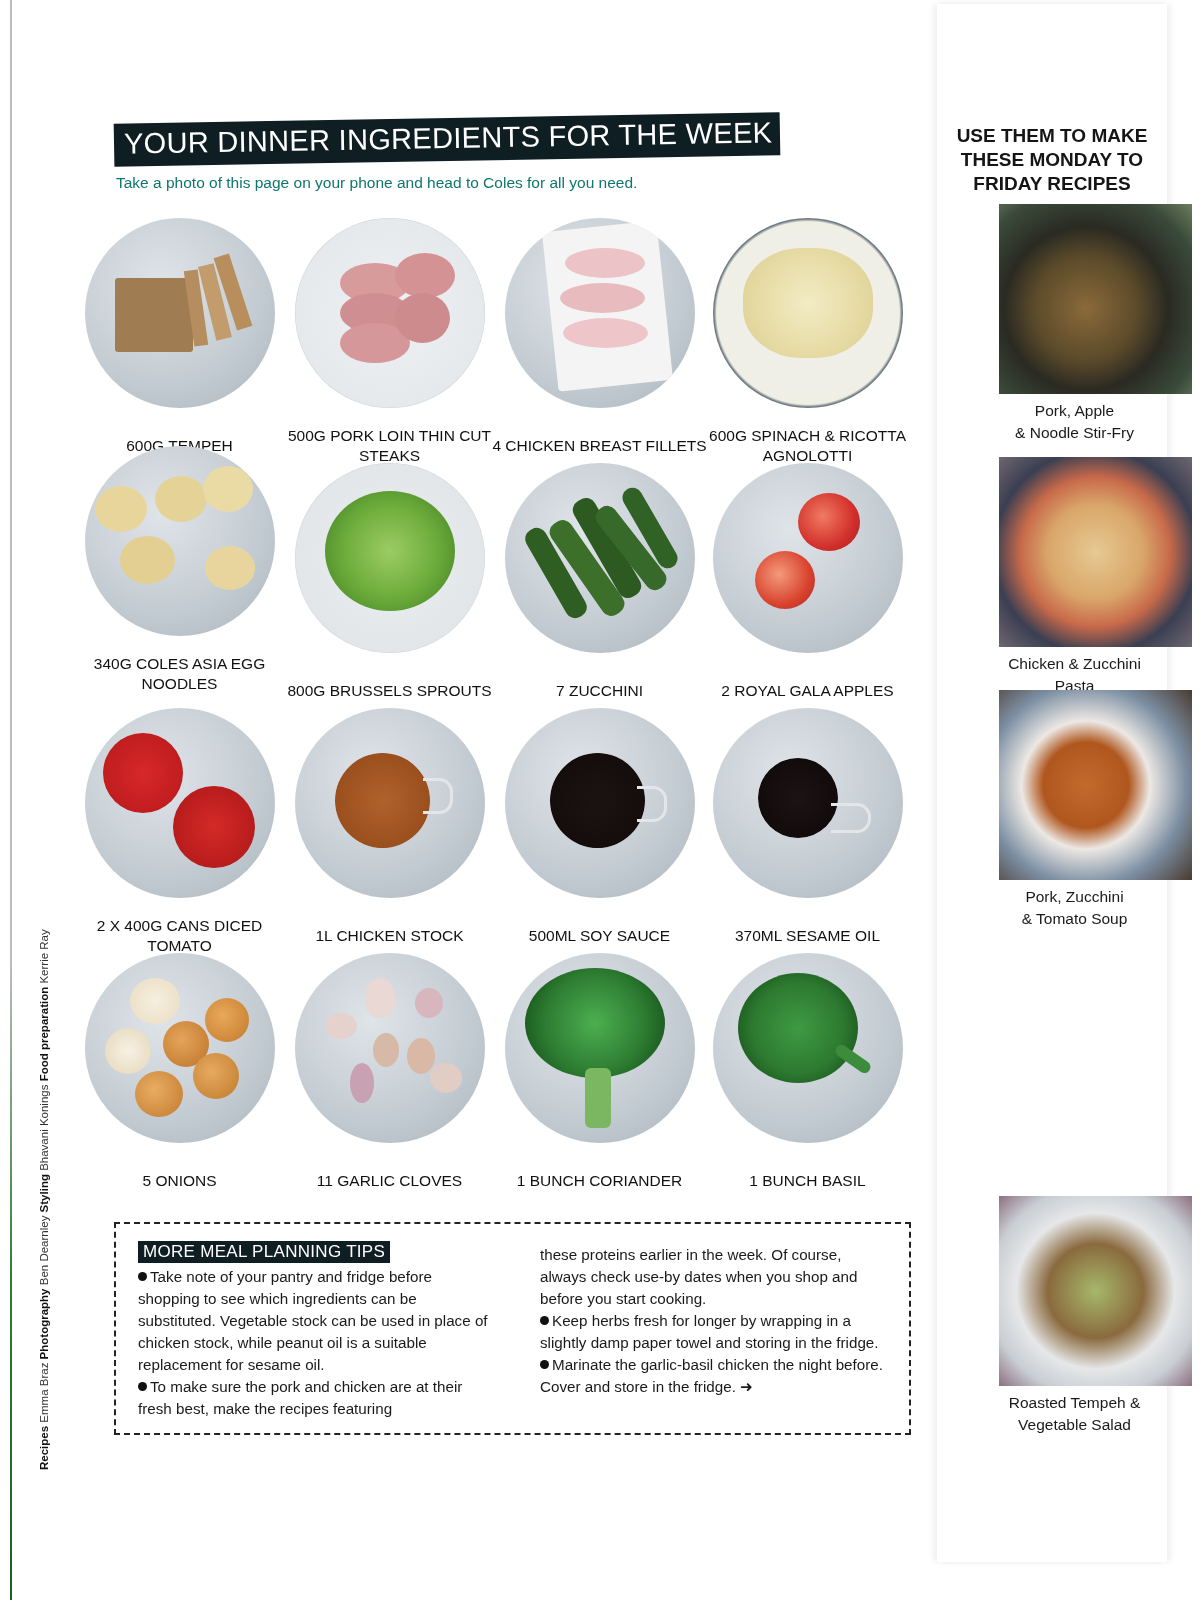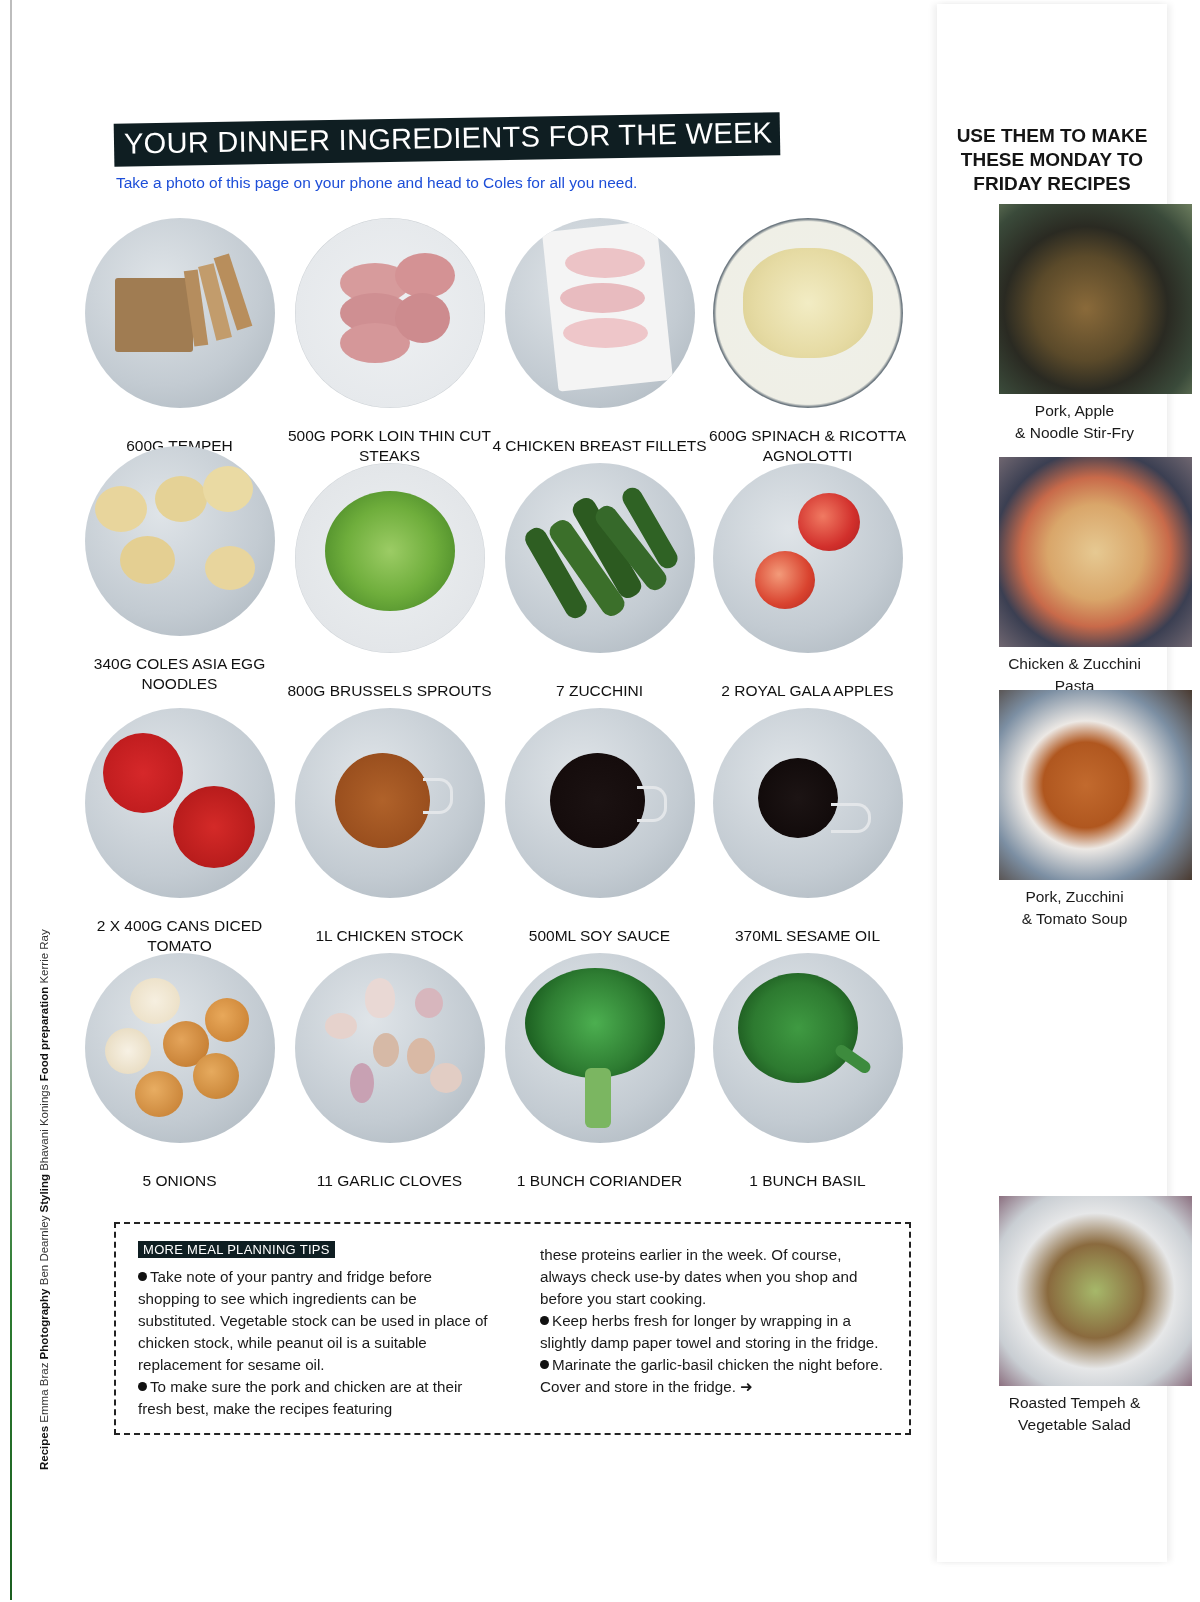--- a/index.html
+++ b/index.html
@@ -9,34 +9,34 @@
   .spine { position: absolute; left: 10px; top: 0; width: 2px; height: 1600px;
            background: linear-gradient(#bdbdbd 0%, #bdbdbd 60%, #2e7d32 80%, #1b5e20 100%); }
 
   .credits { position: absolute; left: 38px; top: 1470px; transform-origin: 0 0; transform: rotate(-90deg);
              white-space: nowrap; font-size: 11.5px; color: #333; width: 620px; }
   .credits b { font-weight: 700; color: #111; }
 
   .title-bar { position: absolute; left: 114px; top: 118px; background: #0f1e22; color: #fff;
                padding: 4px 8px 6px 10px; transform: rotate(-1deg); }
   .title-bar span { font-size: 29px; font-weight: 400; letter-spacing: 0.3px; }
-  .subtitle { position: absolute; left: 116px; top: 174px; font-size: 15.5px; color: #1d4ed8; }
+  .subtitle { position: absolute; left: 116px; top: 174px; font-size: 15.5px; color: #0f766e; }
 
   .grid { position: absolute; left: 84px; top: 218px; width: 840px; }
   .item { position: absolute; width: 215px; text-align: center; }
   .circle { width: 190px; height: 190px; border-radius: 50%; margin: 0 auto; position: relative; overflow: hidden;
             background: radial-gradient(circle at 40% 35%, #dfe4e8 0%, #c3cbd2 60%, #a9b3bb 100%); }
   .label { margin-top: 18px; font-size: 15.5px; line-height: 20px; text-transform: uppercase; color: #111; min-height: 40px;
            display: flex; align-items: center; justify-content: center; }
 
   .food { position: absolute; }
 
   .tips-box { position: absolute; left: 114px; top: 1222px; width: 797px; height: 213px;
               border: 2px dashed #222; }
-  .tips-head { position: absolute; left: 22px; top: 17px; background: #0f1e22; color: #fff; font-size: 13px;
+  .tips-head { position: absolute; left: 22px; top: 17px; background: #0f1e22; color: #fff; font-size: 17px;
                padding: 1px 5px; letter-spacing: 0.3px; }
   .tips-col { position: absolute; top: 40px; font-size: 15.2px; line-height: 22px; color: #1a1a1a; width: 350px; }
   .tips-col.left { left: 22px; top: 42px; }
   .tips-col.right { left: 424px; top: 20px; }
   .bullet { display: inline-block; width: 9px; height: 9px; border-radius: 50%; background: #111; margin-right: 3px; vertical-align: 1px; }
   .arrow { font-weight: 700; }
 
   .sidebar { position: absolute; left: 937px; top: 4px; width: 230px; height: 1558px; background: #fff;
              box-shadow: -4px 0 6px rgba(0,0,0,0.06), 4px 0 6px rgba(0,0,0,0.06); }
   .side-head { position: absolute; left: 0; top: 120px; width: 230px; text-align: center; font-size: 19px;

